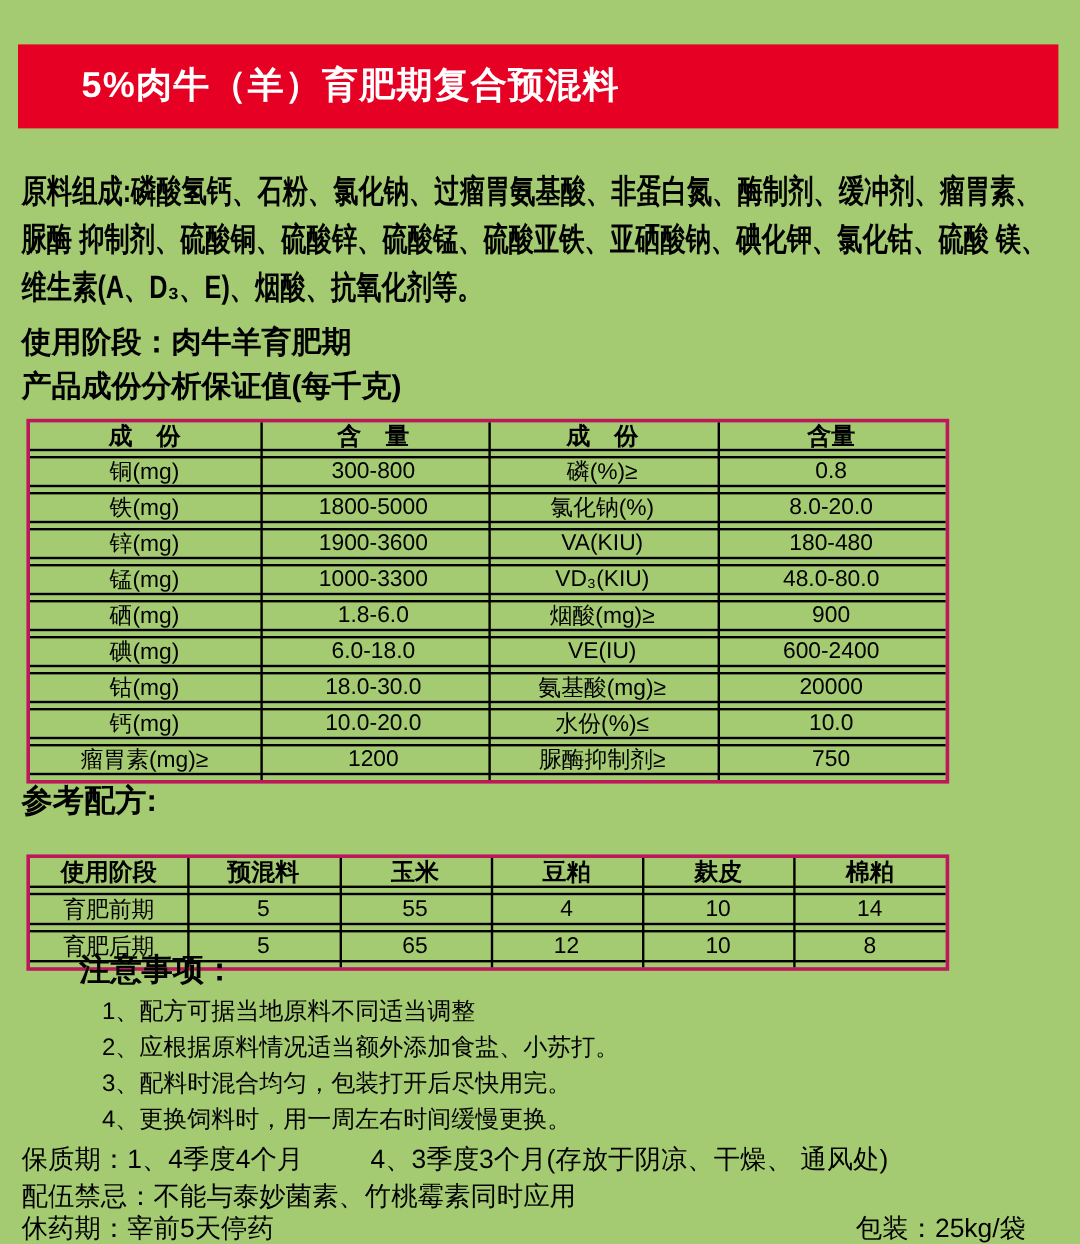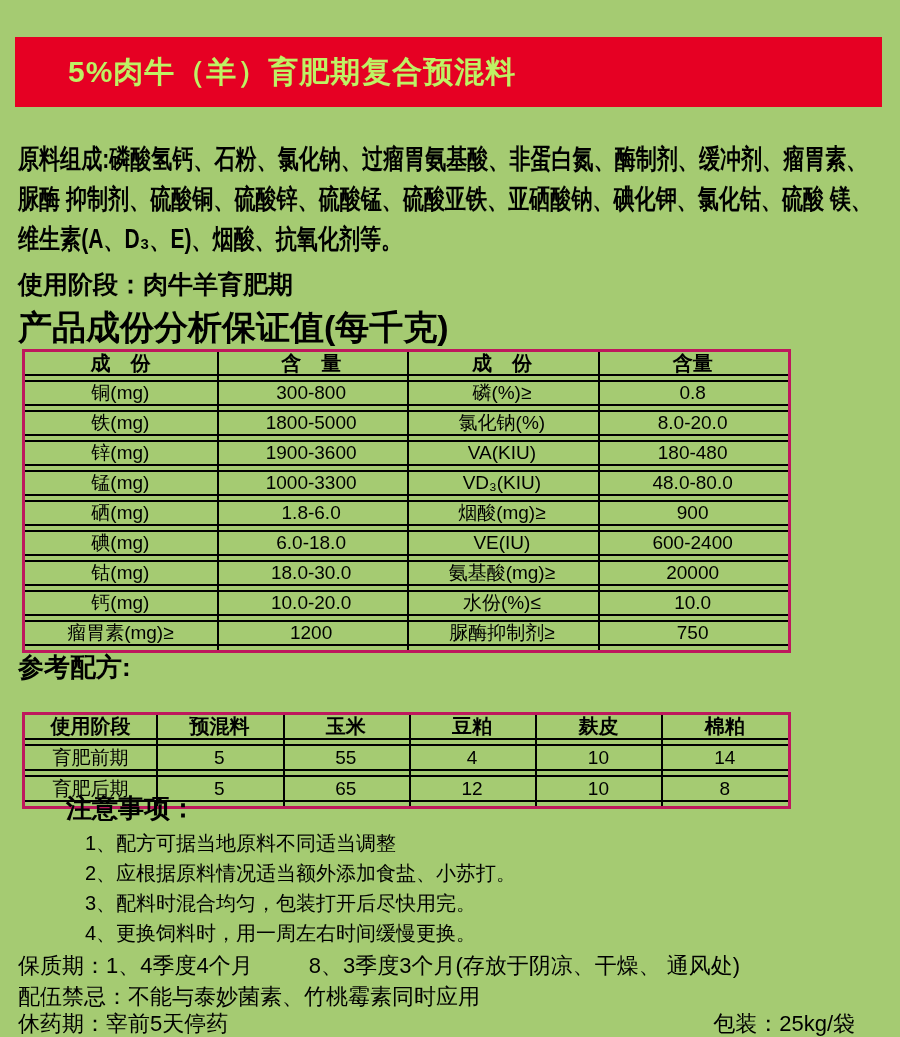--- a/index.html
+++ b/index.html
@@ -18,37 +18,37 @@
     top: 37px;
     width: 867px;
     height: 70px;
     background: #e60023;
   }
   .banner .title {
     padding-left: 53px;
     line-height: 70px;
     font-size: 30px;
     font-weight: bold;
-    color: #bef264;
+    color: #ffffff;
     letter-spacing: 1px;
     white-space: nowrap;
   }
   .intro {
     position: absolute;
     left: 18px;
     top: 139px;
     width: 1110px;
     transform: scaleX(0.78);
     transform-origin: 0 0;
     font-size: 27px;
     font-weight: bold;
   }
   .intro .iline { line-height: 40px; white-space: nowrap; }
   .usage   { position: absolute; left: 18px; top: 268px; font-size: 25px; font-weight: bold; }
-  .antitle { position: absolute; left: 18px; top: 305px; font-size: 34px; font-weight: bold; }
+  .antitle { position: absolute; left: 18px; top: 305px; font-size: 25px; font-weight: bold; }
   .gtable {
     position: absolute;
     left: 22px;
     width: 769px;
     border: 3px solid #be185d;
     box-sizing: border-box;
     background: transparent;
   }
   .analysis { top: 349px; }
   .formula  { top: 712px; }
@@ -212,21 +212,21 @@
 
   <div class="notes-list">
     <div class="nitem">1、配方可据当地原料不同适当调整</div>
     <div class="nitem">2、应根据原料情况适当额外添加食盐、小苏打。</div>
     <div class="nitem">3、配料时混合均匀，包装打开后尽快用完。</div>
     <div class="nitem">4、更换饲料时，用一周左右时间缓慢更换。</div>
   </div>
 
   <div class="fline shelf">
     <span class="part1">保质期：1、4季度4个月</span>
-    <span class="part2">8、3季度3个月(存放于阴凉、干燥、 通风处)</span>
+    <span class="part2">4、3季度3个月(存放于阴凉、干燥、 通风处)</span>
   </div>
 
   <div class="fline incomp">配伍禁忌：不能与泰妙菌素、竹桃霉素同时应用</div>
 
   <div class="bottomrow">
     <span>休药期：宰前5天停药</span>
     <span>包装：25kg/袋</span>
   </div>
 
 </div>

